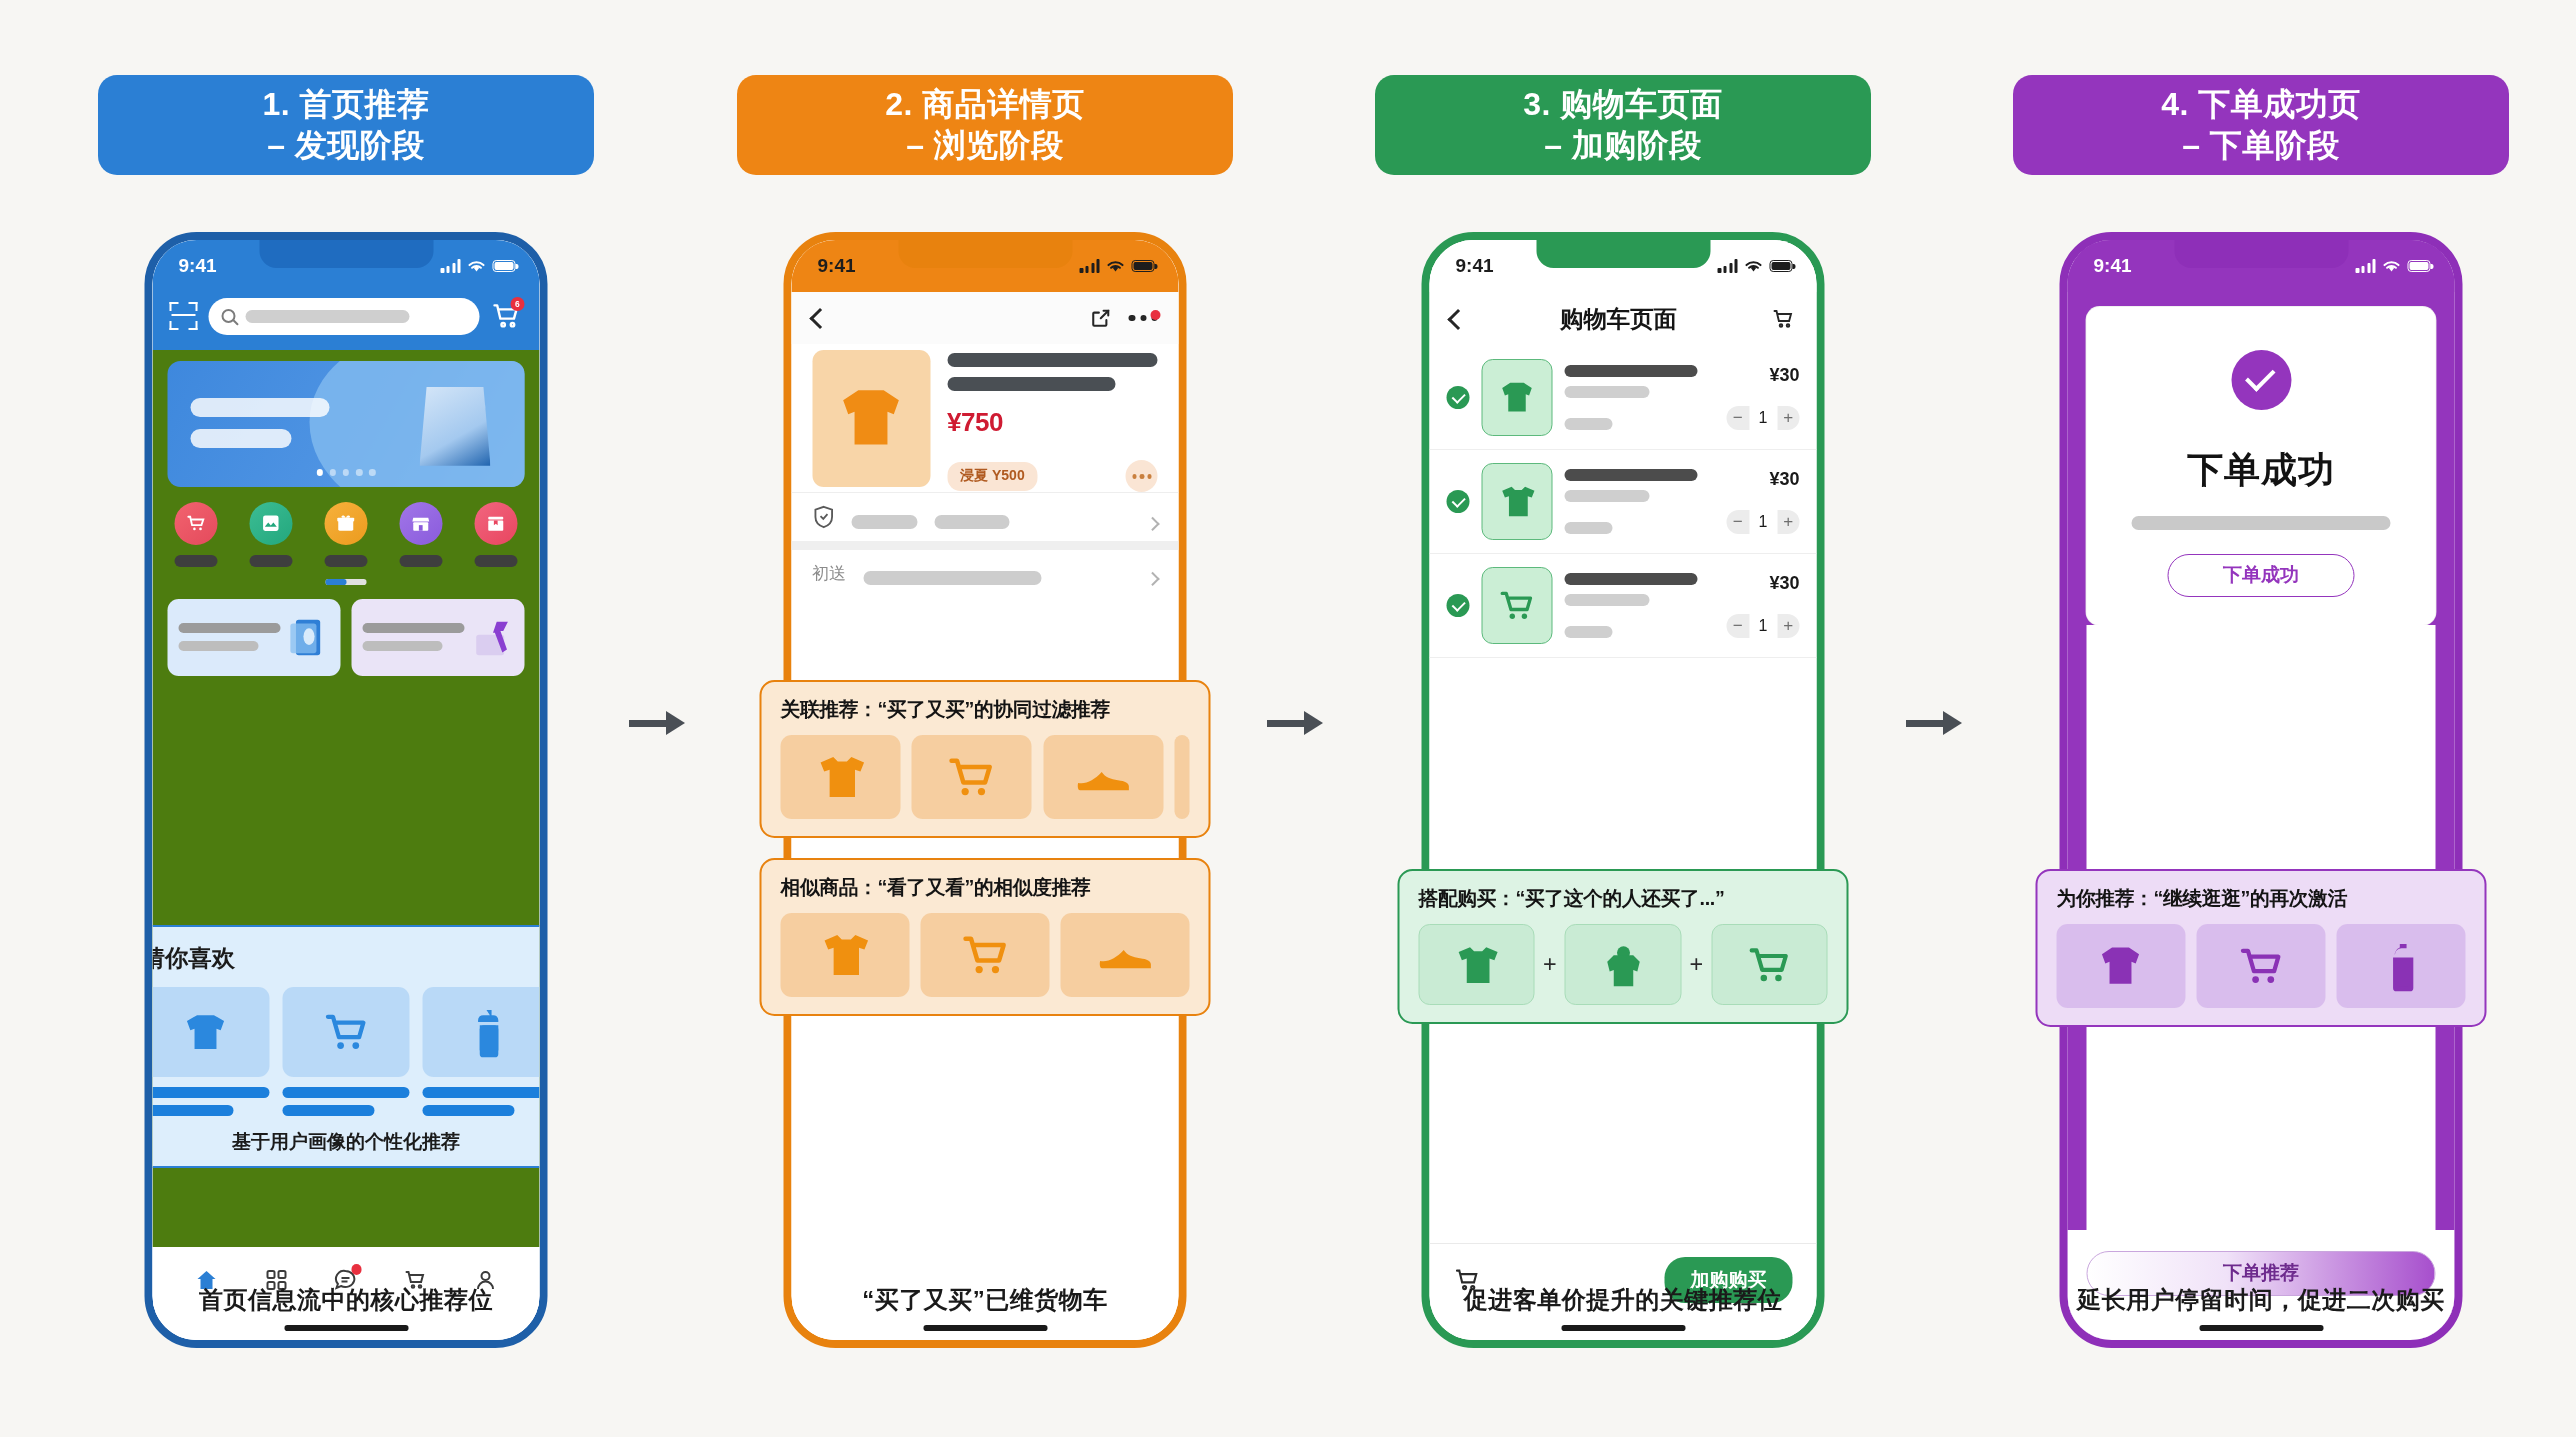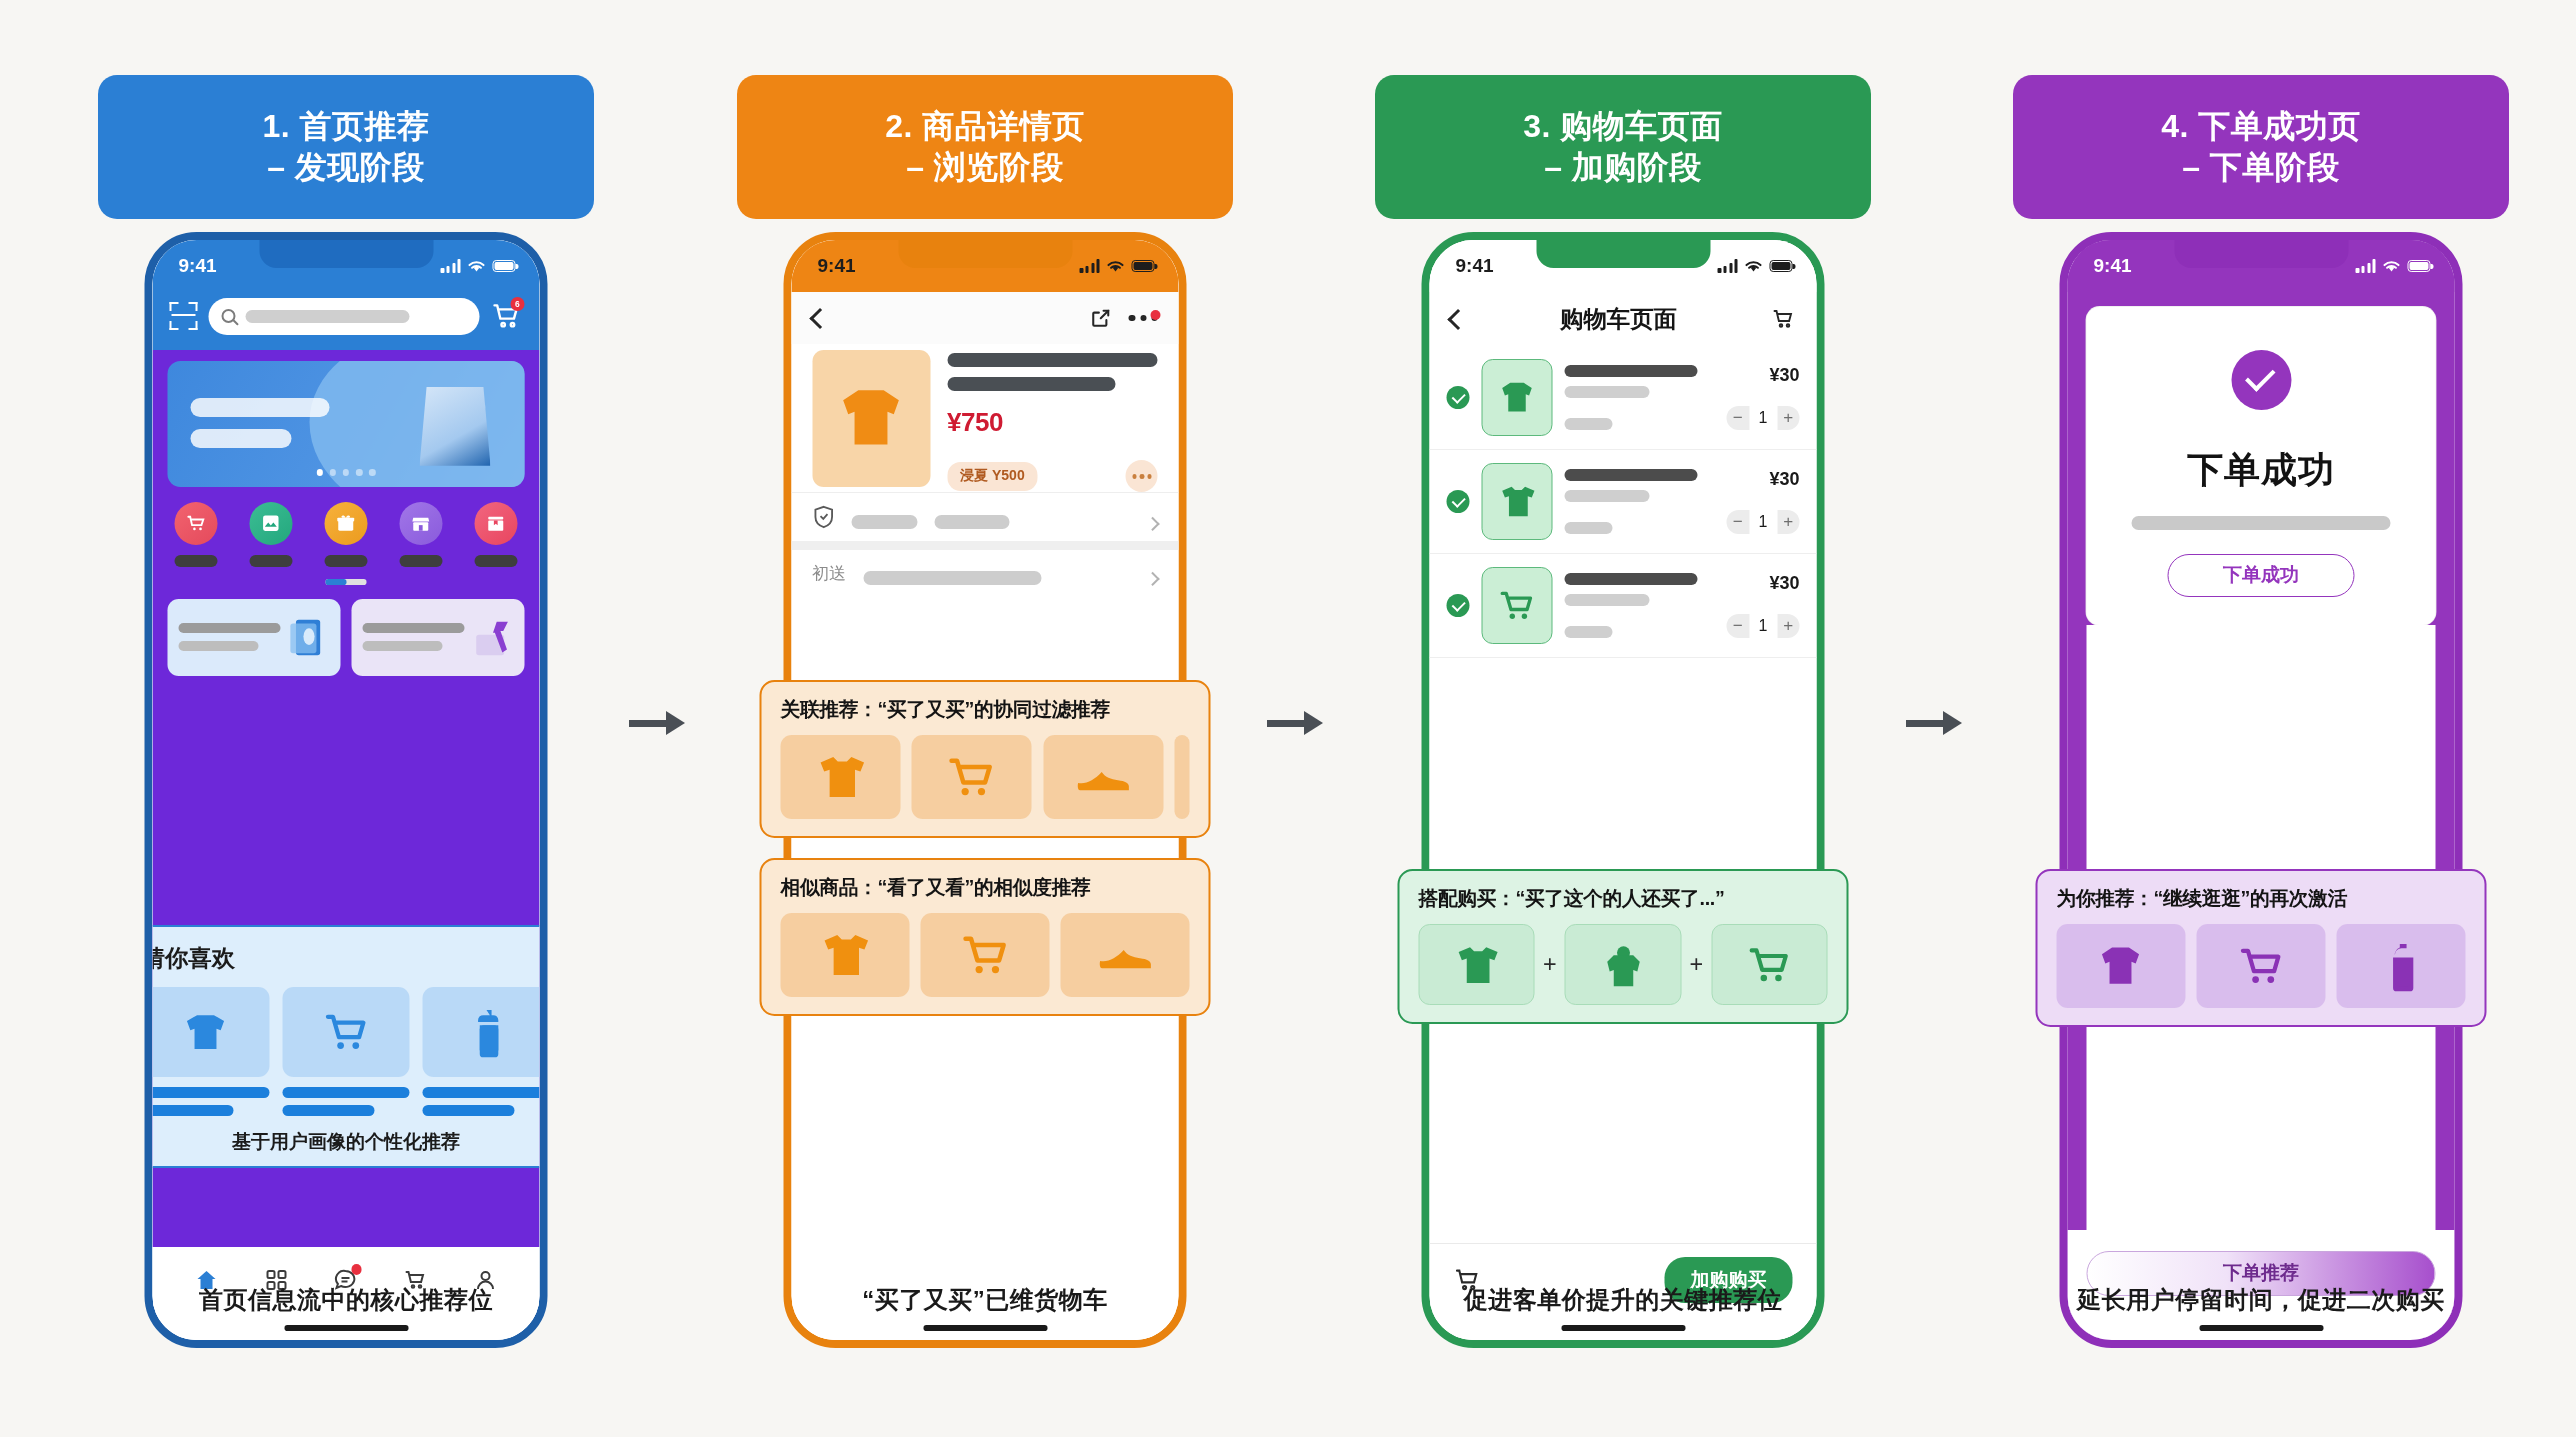--- a/index.html
+++ b/index.html
@@ -14,21 +14,21 @@
   
   .col { position:absolute; top:0; width:524px; height:1438px; }
   .col-1 { left:84px; }
   .col-2 { left:723px; }
   .col-3 { left:1361px; }
   .col-4 { left:1999px; }
 
   
   .stage-pill {
     position:absolute; top:75px; left:50%; transform:translateX(-50%);
-    width:496px; height:144px; border-radius:19px;
+    width:496px; height:100px; border-radius:19px;
     display:flex; flex-direction:column; align-items:center; justify-content:center;
     color:#fff; line-height:1.28;
   }
   .stage-pill .l1 { font-size:32px; font-weight:700; letter-spacing:0.5px; }
   .stage-pill .l2 { font-size:32px; font-weight:700; letter-spacing:0.5px; }
   .c1 .stage-pill { background:#2b7fd4; }
   .c2 .stage-pill { background:#ee8514; }
   .c3 .stage-pill { background:#2a9954; }
   .c4 .stage-pill { background:#9435bd; }
 
@@ -98,21 +98,21 @@
     flex:1; height:37px; background:#fff; border-radius:19px;
     display:flex; align-items:center; padding:0 13px; gap:9.4px;
   }
   .mag { width:14px;height:14px;border:2.3px solid #7c7c7c;border-radius:50%;position:relative;flex:0 0 14px;}
   .mag::after{content:"";position:absolute;width:2.3px;height:6.6px;background:#7c7c7c;right:-2.8px;bottom:-4.7px;transform:rotate(-45deg);border-radius:1.9px;}
   .search-ph { flex:1; height:13px; background:#cfcfcf; border-radius:6.6px; max-width:164px; }
   .cart-top { position:relative; width:32px; height:32px; flex:0 0 32px; }
   .cart-badge { position:absolute; right:-1.9px; top:-2.8px; width:14px; height:14px; border-radius:50%;
     background:#e8303f; color:#fff; font-size:8.4px; display:flex; align-items:center; justify-content:center; font-weight:700;}
 
-  .p1-body { flex:1; background:#6d28d9; padding:11.2px 15px 0; overflow:hidden; position:relative; }
+  .p1-body { flex:1; background:#4d7c0f; padding:11.2px 15px 0; overflow:hidden; position:relative; }
   .banner {
     height:126px; border-radius:13px; position:relative; overflow:hidden;
     background:linear-gradient(120deg,#3e88dd 0%,#4f94e3 55%,#73b1ea 100%);
     margin-bottom:11.2px;
   }
   .banner .wave { position:absolute; right:-19px; top:-28px; width:234px; height:187px;
     background:#7fb8ee; border-radius:50% 40% 45% 55%; opacity:.85;}
   .banner .ln { position:absolute; background:rgba(255,255,255,.82); border-radius:10.3px; }
   .banner .ln1 { left:22.5px; top:37px; width:139px; height:19.7px; }
   .banner .ln2 { left:22.5px; top:68px; width:101px; height:19.7px; }

